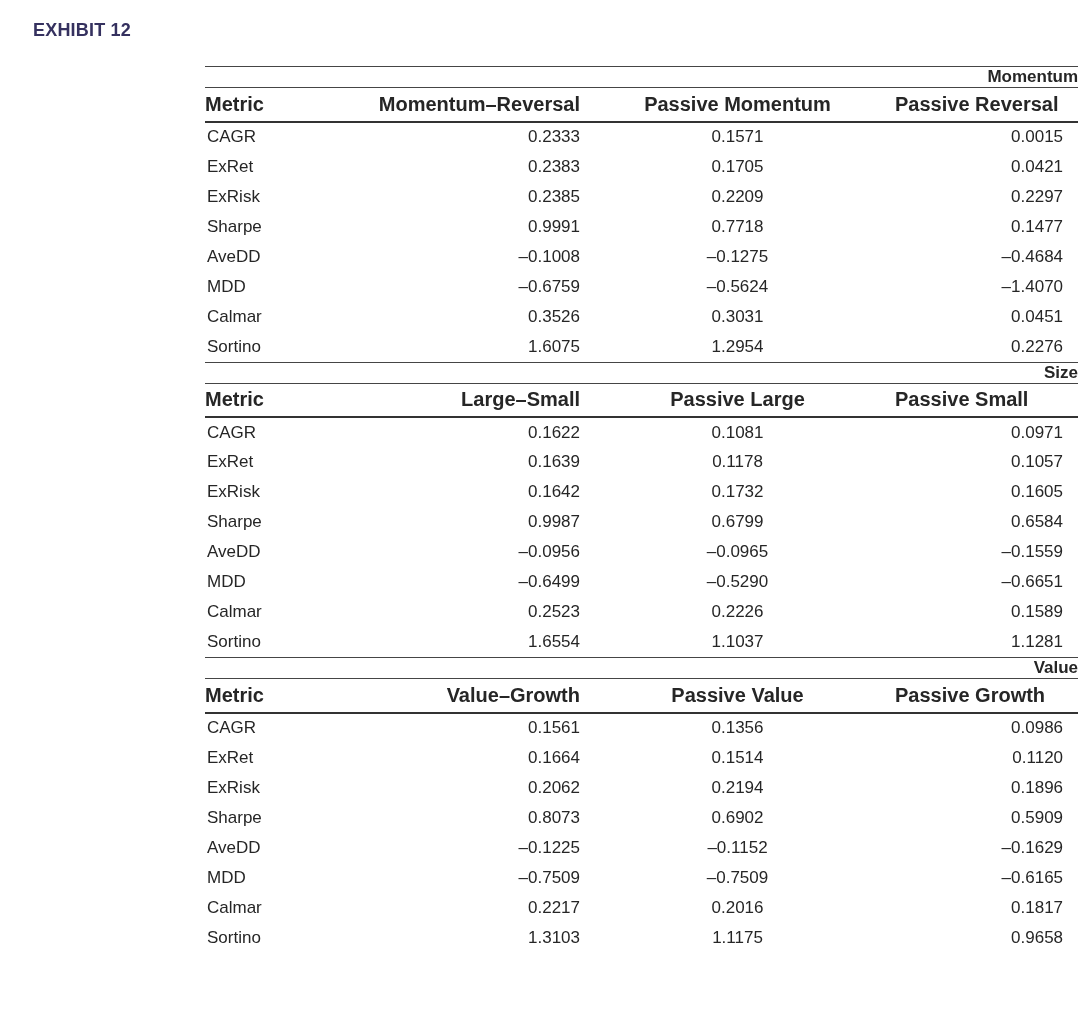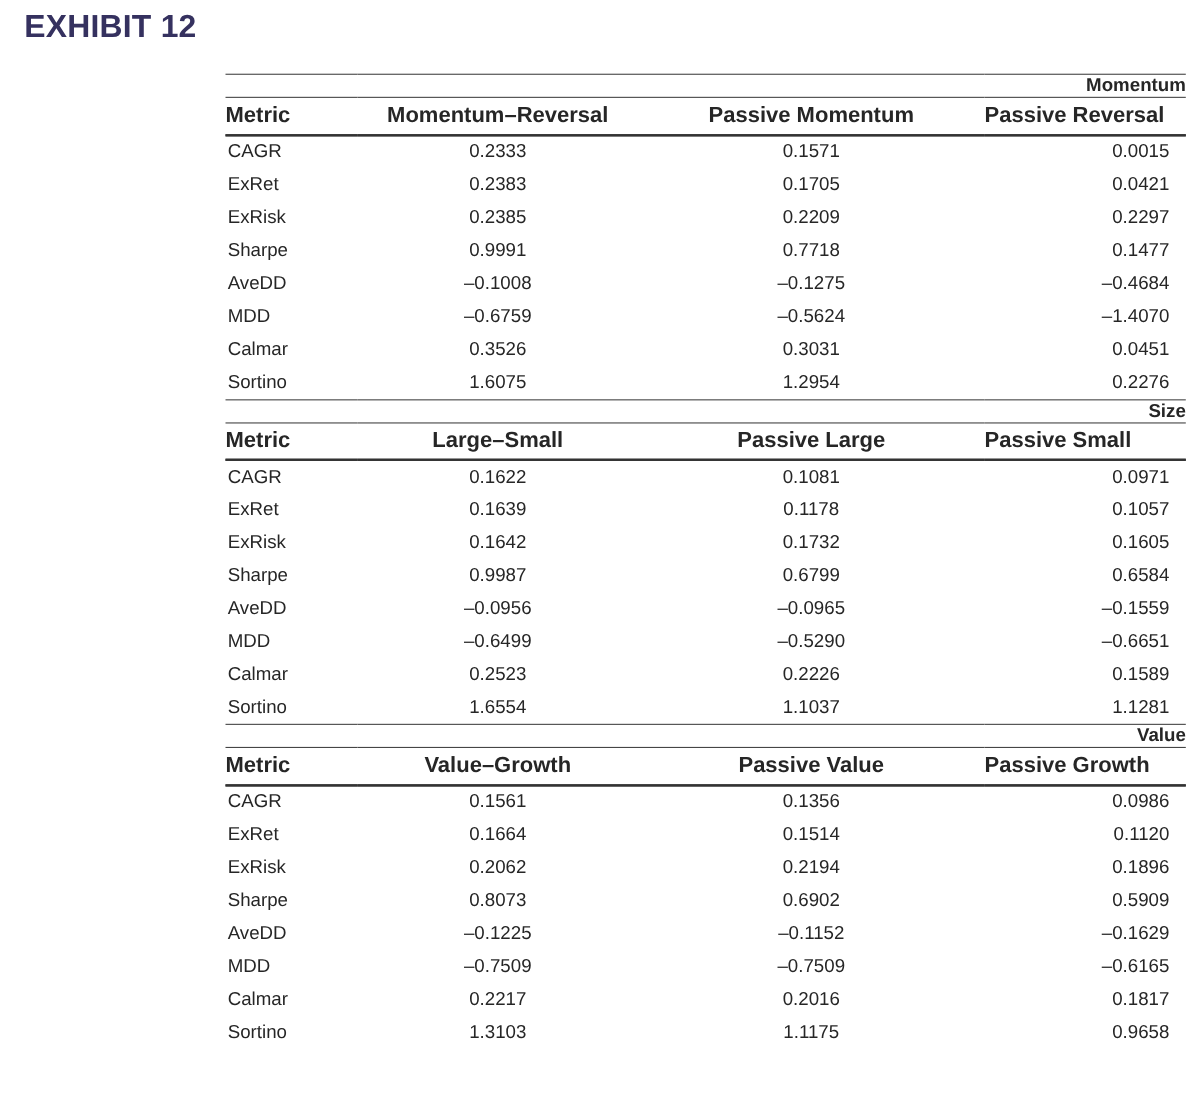--- a/index.html
+++ b/index.html
@@ -13,22 +13,22 @@
   body {
     width: 1080px;
     height: 1018px;
     background: #ffffff;
     font-family: "Liberation Sans", sans-serif;
     color: var(--c-text);
     overflow: hidden;
   }
   .header { padding: 9px 0 0 22px; }
   .exhibit-label {
-    margin: 0;
-    font-size: 29px;
+    margin: 11px;
+    font-size: 18px;
     font-weight: bold;
     color: var(--c-exhibit);
     letter-spacing: 0.2px;
   }
   .exhibit-title {
     margin: 9px 0 0 0;
     font-size: 19px;
     font-weight: bold;
     color: var(--c-title);
   }
@@ -61,21 +61,21 @@
     height: 34px;
     padding: 0;
     border-bottom: 2px solid #333333;
   }
   td {
     font-size: 17px;
     height: 30px;
     padding: 0;
   }
   th.c0, td.c0 { text-align: left; padding-left: 2px; }
-  th.c1, td.c1 { text-align: center; }
+  th.c1, td.c1 { text-align: right; }
   th.c2, td.c2 { text-align: center; }
   th.c3 { text-align: left; }
   td.c3 { text-align: right; padding-right: 15px; }
 </style>
 </head>
 <body>
 
 <div class="page">
   <div class="header">
     <h1 class="exhibit-label">EXHIBIT 12</h1>

